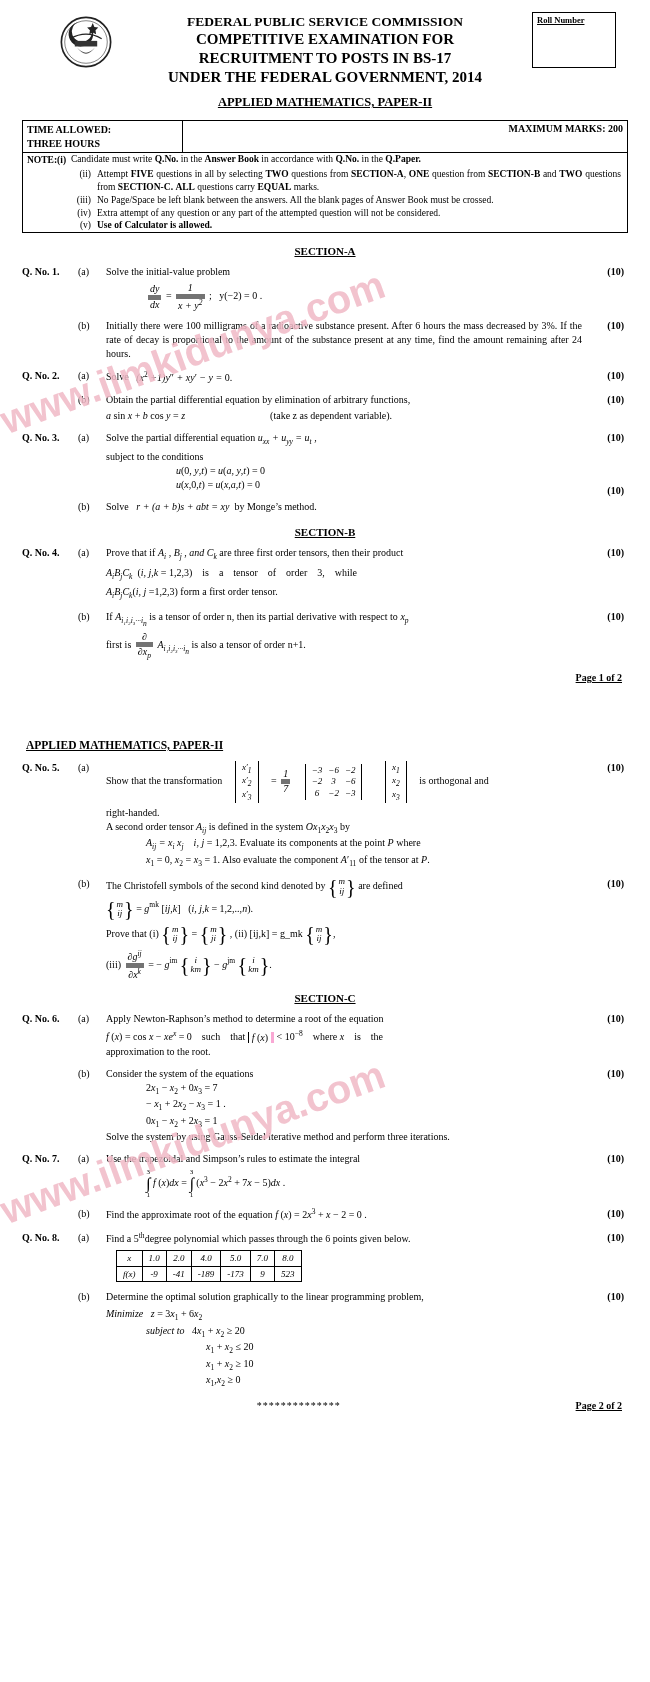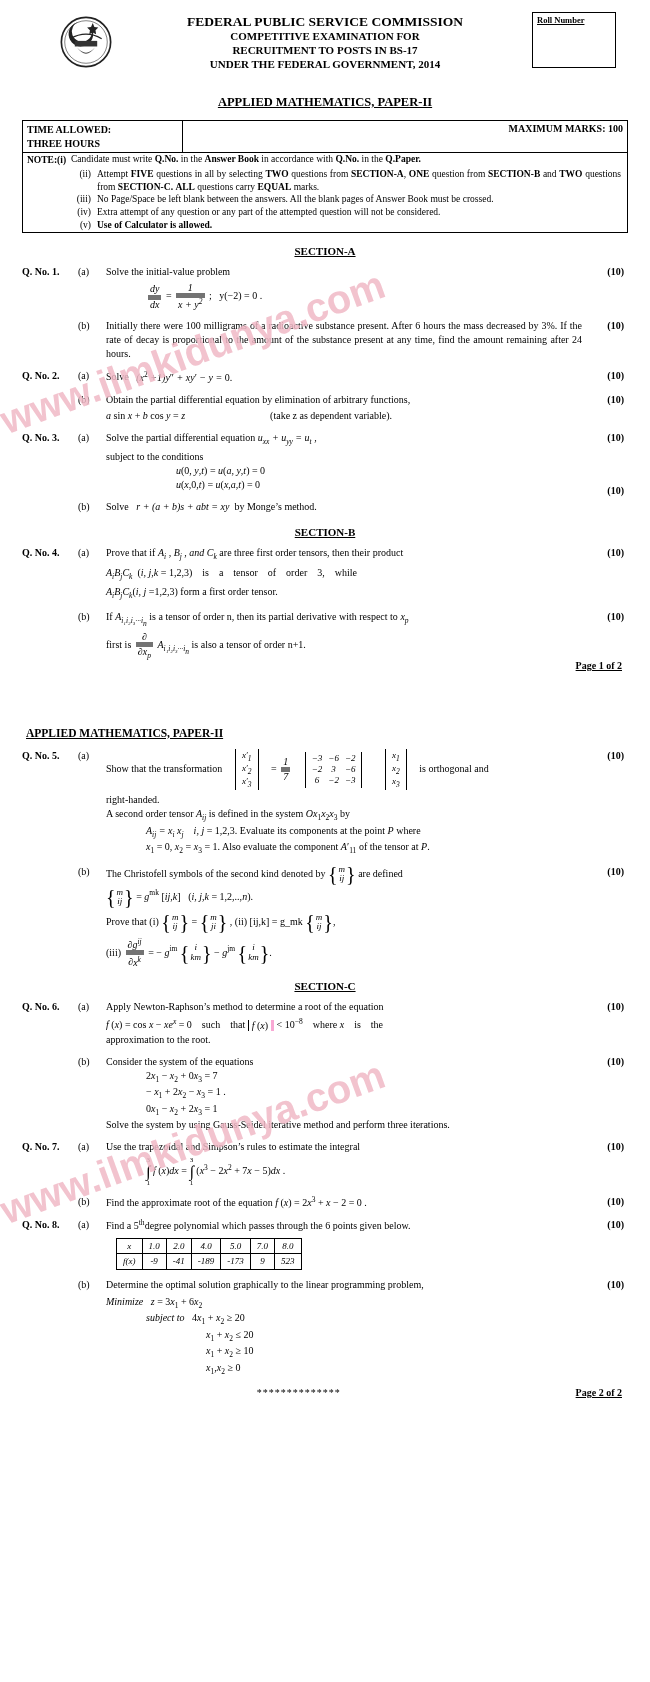--- a/index.html
+++ b/index.html
@@ -33,21 +33,21 @@
   
   .hdr { position: relative; min-height: 76px; }
   .crest {
     position: absolute; left: 36px; top: 4px;
     width: 56px; height: 56px;
   }
   .hdr-center { text-align: center; padding-top: 4px; }
   .hdr-center .l1 { font-weight: bold; font-size: 13.5px; }
   .hdr-center .l2,
   .hdr-center .l3,
-  .hdr-center .l4 { font-weight: bold; font-size: 11px; line-height: 1.25; }
+  .hdr-center .l4 { font-weight: bold; font-size: 15px; line-height: 1.25; }
   .rollbox {
     position: absolute; right: 12px; top: 2px;
     width: 84px; height: 56px;
     border: 1px solid #000;
   }
   .rollbox .lbl {
     font-size: 8.5px; font-weight: bold; text-decoration: underline;
     padding: 2px 0 0 4px;
   }
   .paper-title {
@@ -102,21 +102,21 @@
   .brace {
     display: inline-block; vertical-align: middle; font-size: 20px; line-height: .8;
   }
   .cb {
     display: inline-block; vertical-align: middle; text-align: center;
     font-style: italic; line-height: 1.05; font-size: 9px; margin: 0 1px;
   }
   .cb span { display: block; }
   .page-foot {
     text-align: right; font-weight: bold; font-size: 10px;
-    text-decoration: underline; margin-top: 0; padding-right: 6px;
+    text-decoration: underline; margin-top: 12px; padding-right: 6px;
   }
   .page2-title {
     font-weight: bold; font-size: 11.5px; text-decoration: underline;
     margin: 0 0 10px 4px;
   }
   .gap { height: 56px; }
   table.vals { border-collapse: collapse; font-size: 9px; margin: 4px 0 0 10px; }
   table.vals td { border: 1px solid #000; padding: 1px 6px; text-align: center; font-style: italic; }
   table.vals td.hd { font-style: italic; }
   .stars { text-align: center; font-size: 10px; letter-spacing: 1px; }
@@ -155,21 +155,21 @@
 
   <div class="paper-title">APPLIED MATHEMATICS, PAPER-II</div>
 
   <table class="info">
     <tbody>
         <tr>
       <td class="time-cell">
         <div>TIME ALLOWED:</div>
         <div>THREE HOURS</div>
       </td>
-      <td class="marks-cell">MAXIMUM MARKS: 100</td>
+      <td class="marks-cell">MAXIMUM MARKS: 200</td>
     </tr>
     <tr>
       <td class="note-wrap" colspan="2">
         <div class="note-row">
           <div class="note-label">NOTE:(i)</div>
           <div class="note-txt">Candidate must write <span class="b">Q.No.</span> in the <span class="b">Answer Book</span> in accordance with <span class="b">Q.No.</span> in the <span class="b">Q.Paper.</span></div>
         </div>
         <div class="note-row">
           <div class="note-label"></div>
           <div class="note-num">(ii)</div>

